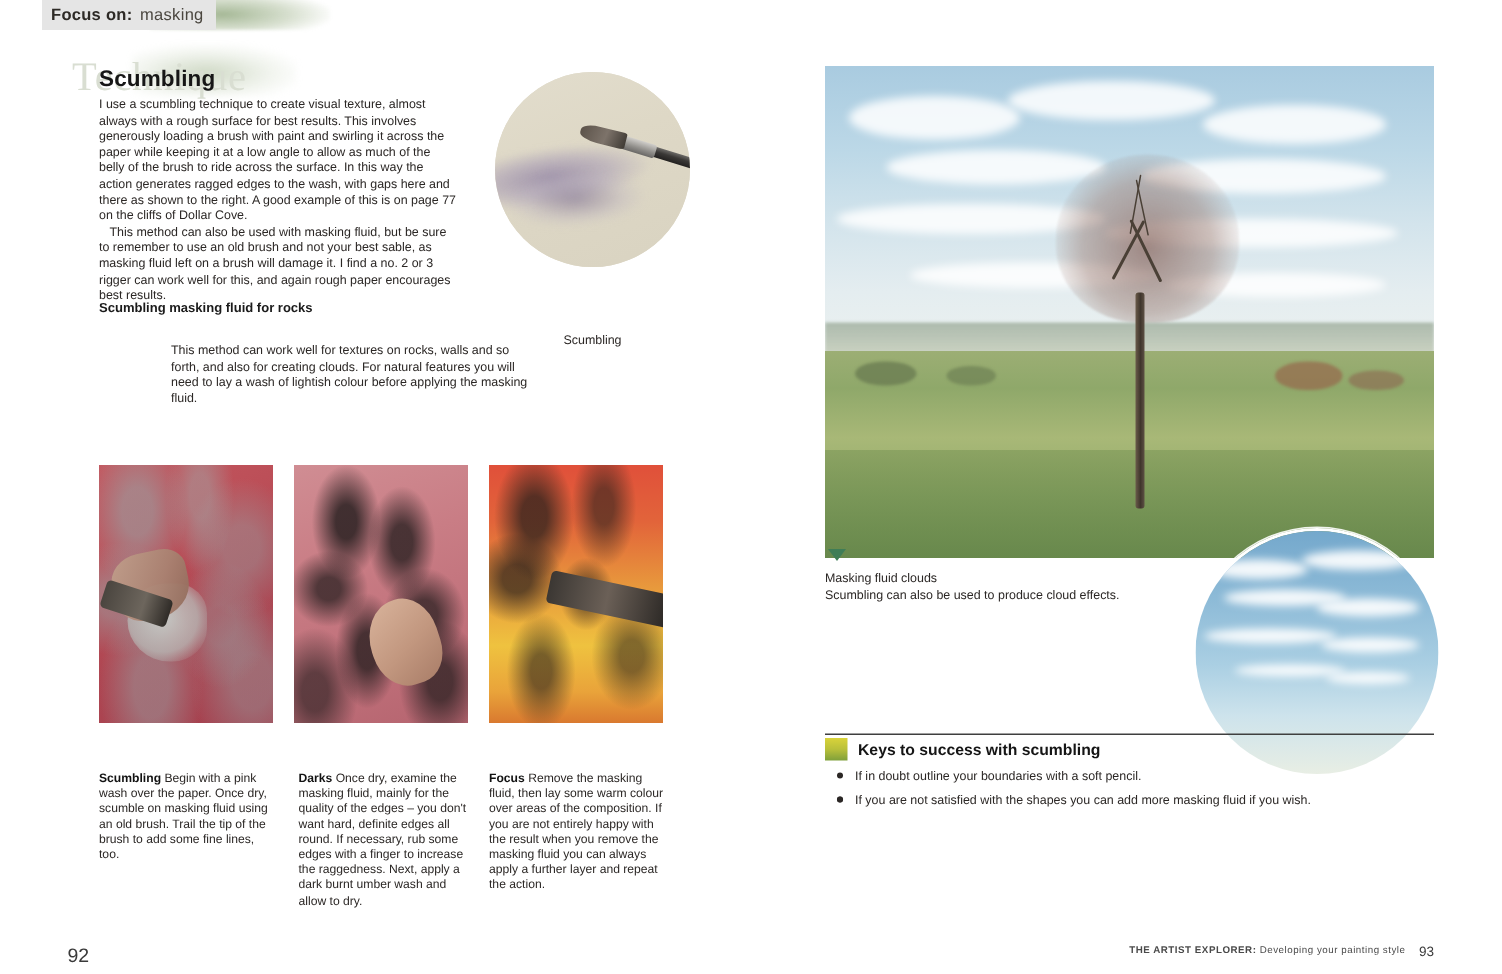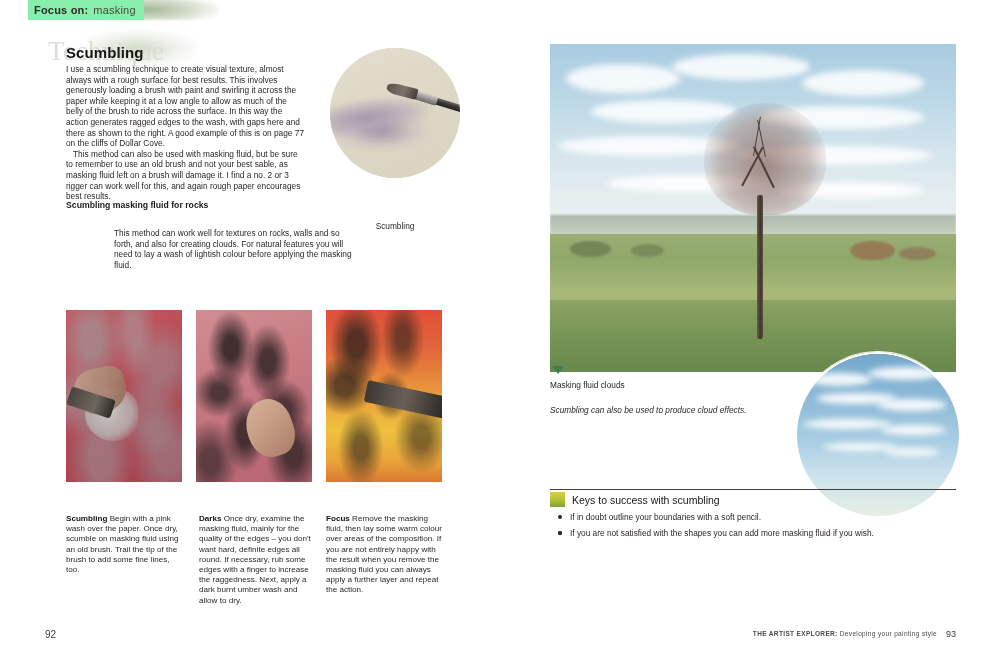--- a/index.html
+++ b/index.html
@@ -1,21 +1,21 @@
 <!DOCTYPE html>
 <html><head>
 <meta charset="utf-8">
 <style>
   html,body{margin:0;padding:0;background:#ffffff;}
   body{width:1001px;height:649px;overflow:hidden;font-family:"Liberation Sans",sans-serif;color:#231f20;}
   .spread{position:relative;width:1001px;height:649px;background:#ffffff;}
 
   
   .focus-tab{position:absolute;left:28px;top:0px;height:20px;display:flex;align-items:center;gap:5px;
-     padding:0 8px 0 6px;background:#86efac;font-size:11px;color:#2d2a26;letter-spacing:.2px;z-index:6;}
+     padding:0 8px 0 6px;background:#e5e5e5;font-size:11px;color:#2d2a26;letter-spacing:.2px;z-index:6;}
   .focus-tab .bold{font-weight:bold;}
   .focus-tab .light{color:#4a463f;}
   .header-wash{position:absolute;left:100px;top:-6px;width:120px;height:26px;z-index:5;
      background:radial-gradient(ellipse at 40% 60%, rgba(150,172,132,.85) 0%, rgba(168,186,150,.45) 45%, rgba(205,216,195,0) 75%);
      filter:blur(1px);}
   .ghost-title{position:absolute;left:48px;top:36px;font-size:27px;color:#d9ded2;letter-spacing:.5px;z-index:2;
      font-family:"Liberation Serif",serif;}
   .ghost-wash{position:absolute;left:88px;top:30px;width:110px;height:34px;z-index:1;
      background:radial-gradient(ellipse at 45% 55%, rgba(168,186,150,.55) 0%, rgba(200,212,188,.25) 50%, rgba(255,255,255,0) 78%);
      filter:blur(2px);}
@@ -116,42 +116,42 @@
   .pt-field2{position:absolute;left:0;top:78%;width:100%;height:22%;
      background:linear-gradient(180deg,rgba(120,148,84,.55) 0%,rgba(96,130,70,.75) 100%);}
   .pt-shrub{position:absolute;border-radius:50%;filter:blur(1px);}
   .tree-trunk{position:absolute;left:51%;top:46%;width:6px;height:44%;
      background:linear-gradient(90deg,#6a5b4a,#3f352c 55%,#5d5044);border-radius:2px;}
   .tree-canopy{position:absolute;left:38%;top:18%;width:30%;height:34%;border-radius:50% 50% 46% 46%;
      background:radial-gradient(ellipse at 50% 55%, rgba(138,104,96,.75) 0%, rgba(150,118,108,.45) 50%, rgba(180,160,150,0) 78%);
      filter:blur(.6px);}
   .tree-branch{position:absolute;background:#4a4036;transform-origin:bottom center;border-radius:1px;}
   .pt-caption{position:absolute;left:550px;top:380px;font-size:8.3px;color:#2b2725;}
-  .pt-caption .ital{display:block;font-style:italic;margin-top:15px;}
+  .pt-caption .ital{display:block;margin-top:1px;}
   .tri{position:absolute;left:552px;top:366px;width:0;height:0;
      border-left:6px solid transparent;border-right:6px solid transparent;border-top:8px solid #3f7d56;}
 
   
   .circ-sky{position:absolute;left:795px;top:352px;width:162px;height:162px;border-radius:50%;overflow:hidden;
      border:2px solid #ffffff;box-shadow:0 0 0 1px rgba(255,255,255,.9);}
   .circ-sky .cs-bg{position:absolute;inset:0;
      background:linear-gradient(180deg,#74a8cc 0%,#8fbcd8 30%,#aacfe3 55%,#cde3ec 76%,#e8eee4 100%);}
   .circ-sky .cc{position:absolute;border-radius:50%;background:rgba(255,255,255,.9);filter:blur(3px);}
 
   
   .keys-rule{position:absolute;left:550px;top:489px;width:406px;height:1px;background:#3f3f3f;}
   .keys-swatch{position:absolute;left:550px;top:492px;width:15px;height:15px;
      background:linear-gradient(180deg,#d9d33a 0%,#b9c03a 50%,#7fa03a 100%);}
-  .keys-title{position:absolute;left:572px;top:494px;font-size:10.5px;font-weight:normal;color:#151515;}
+  .keys-title{position:absolute;left:572px;top:494px;font-size:10.5px;font-weight:bold;color:#151515;}
   .keys-list{position:absolute;left:556px;top:512px;width:400px;}
   .key-item{position:relative;padding-left:14px;font-size:8.3px;line-height:10.6px;color:#2b2725;margin-bottom:5px;}
   .key-item .bullet{position:absolute;left:2px;top:3.2px;width:4px;height:4px;border-radius:50%;background:#2b2725;}
 
   
-  .folio-l{position:absolute;left:45px;top:629px;font-size:10px;color:#3a3a3a;}
+  .folio-l{position:absolute;left:45px;top:629px;font-size:13px;color:#3a3a3a;}
   .folio-r{position:absolute;right:45px;top:629px;font-size:9px;color:#3a3a3a;}
   .footer-text{position:absolute;right:64px;top:630px;font-size:6.5px;letter-spacing:.35px;color:#4a4a4a;}
   .footer-text .bold{font-weight:bold;}
 </style>
 </head>
 <body>
 
 <div class="spread">
 
   <div class="header-wash"></div>

